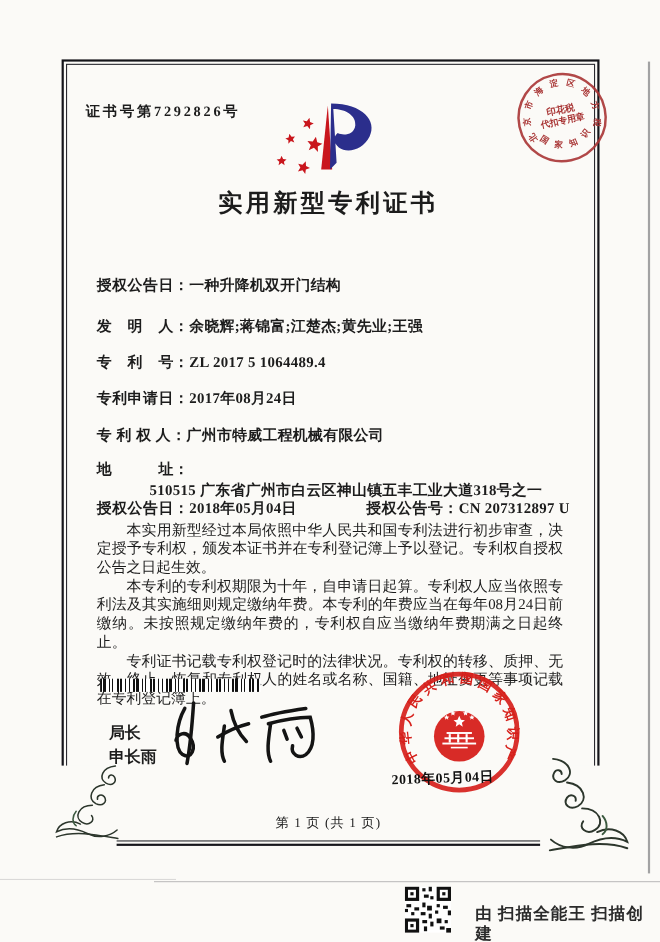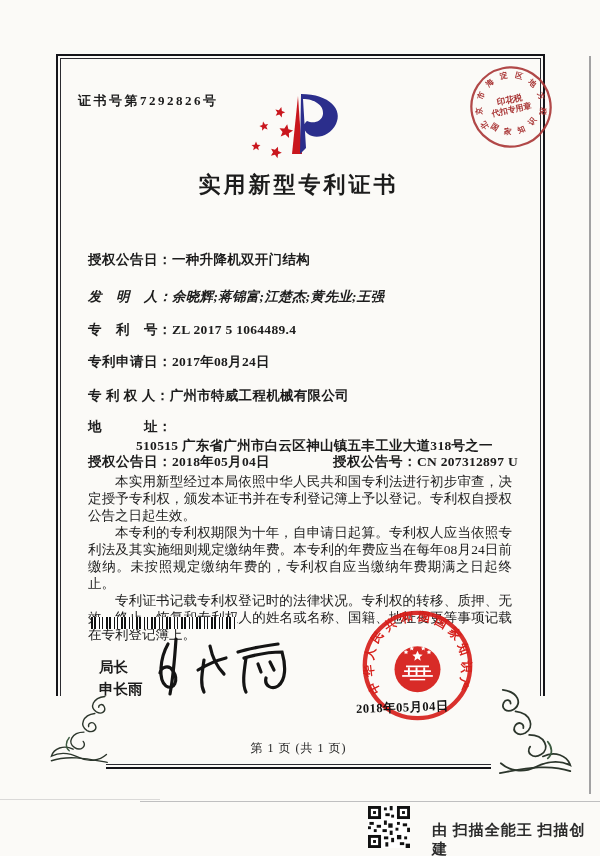--- a/index.html
+++ b/index.html
@@ -24,21 +24,21 @@
   .content{z-index:4;}
   
   .cert-no{left:78px;top:92px;font-size:13px;font-weight:bold;letter-spacing:2.5px;}
   .logo{left:240px;top:86px;width:120px;height:80px;}
   .title{left:56px;top:170px;width:485px;text-align:center;font-size:22px;font-weight:bold;letter-spacing:3px;}
   .field{left:88px;width:430px;font-size:13.5px;font-weight:bold;line-height:19px;}
   .field .lbl{letter-spacing:0.5px;}
   .field .val{letter-spacing:0.3px;}
   .val-block{display:inline-block;vertical-align:top;width:372px;margin-left:48px;}
   .f-name{top:250px;}
-  .f-inventor{top:287px;font-style:italic;}
+  .f-inventor{top:287px;}
   .f-patentno{top:320px;}
   .f-filing{top:352px;}
   .f-patentee{top:386px;}
   .f-address{top:417px;}
   .f-grant{top:452px;}
   .grant-no{position:absolute;left:245px;top:0px;white-space:nowrap;}
   .paras{left:88px;top:473px;width:424px;font-size:13.5px;line-height:17px;text-align:justify;}
   .paras p{margin:0;text-indent:2em;}
   .barcode{left:91px;top:617px;width:146px;height:12px;
     background:repeating-linear-gradient(90deg,#111 0 2px,#fff 2px 3px,#111 3px 5px,#fff 5px 8px,#111 8px 9px,#fff 9px 11px,#111 11px 12px,#fff 12px 15px);}

